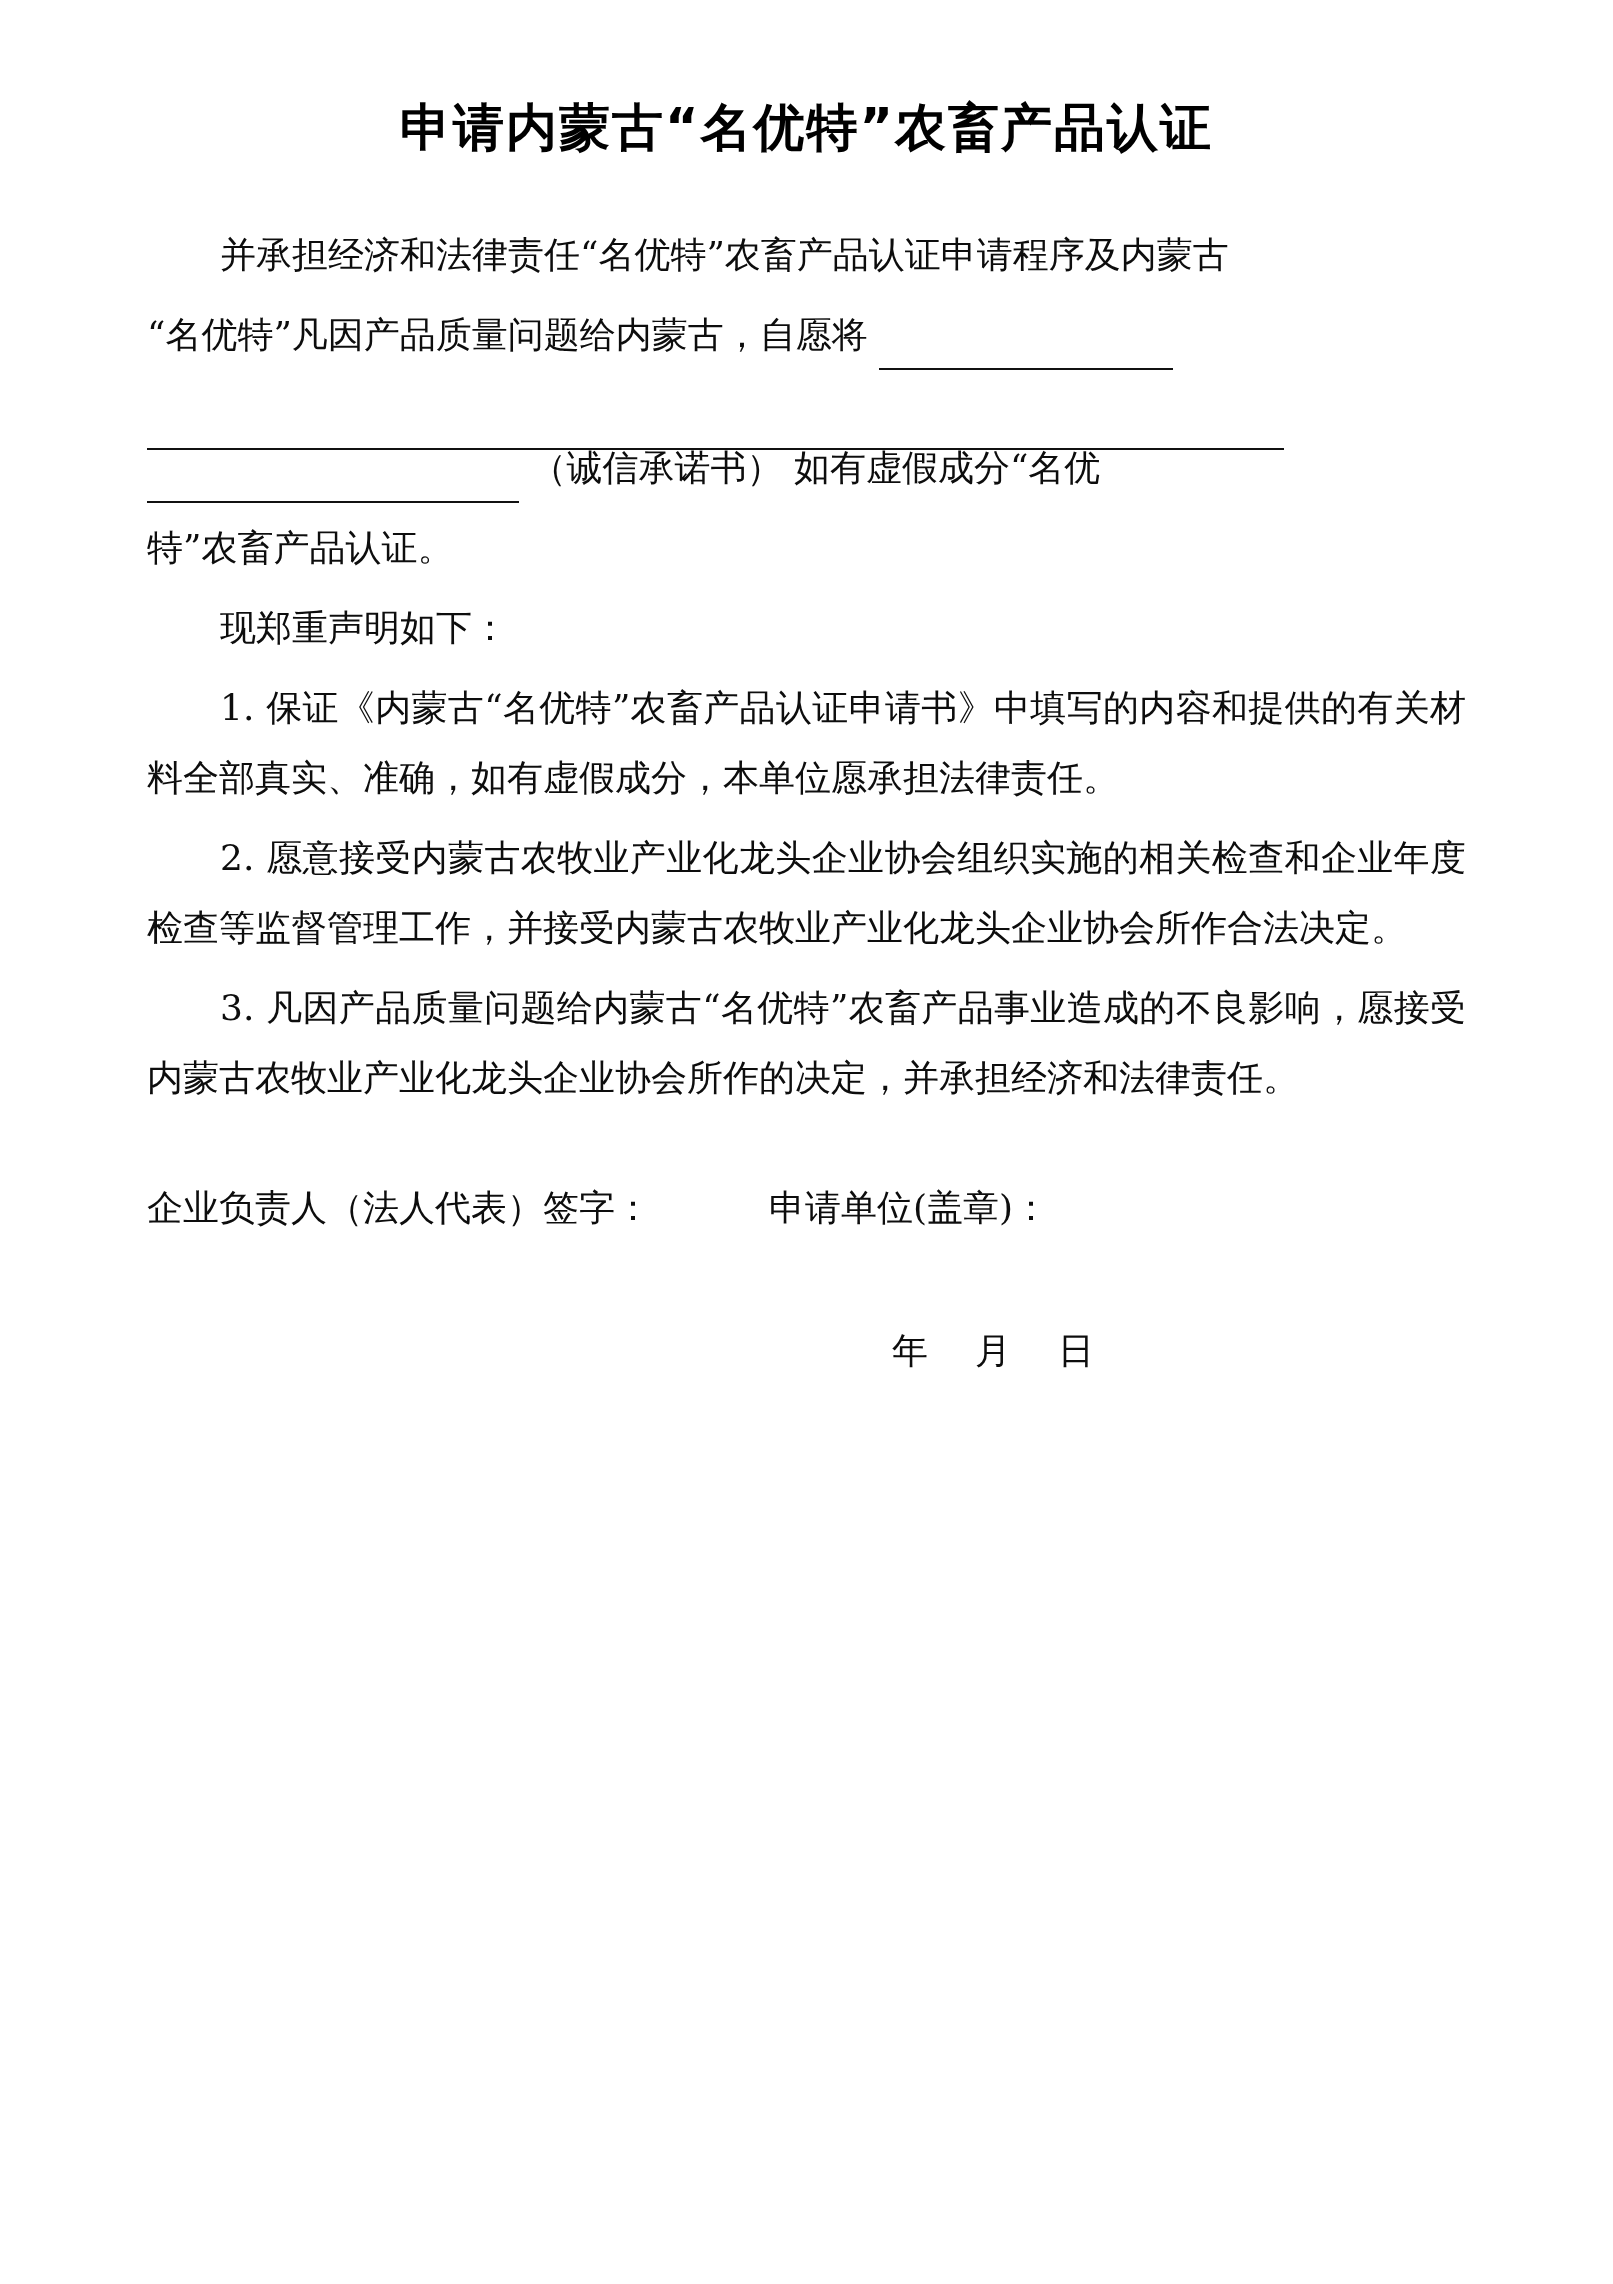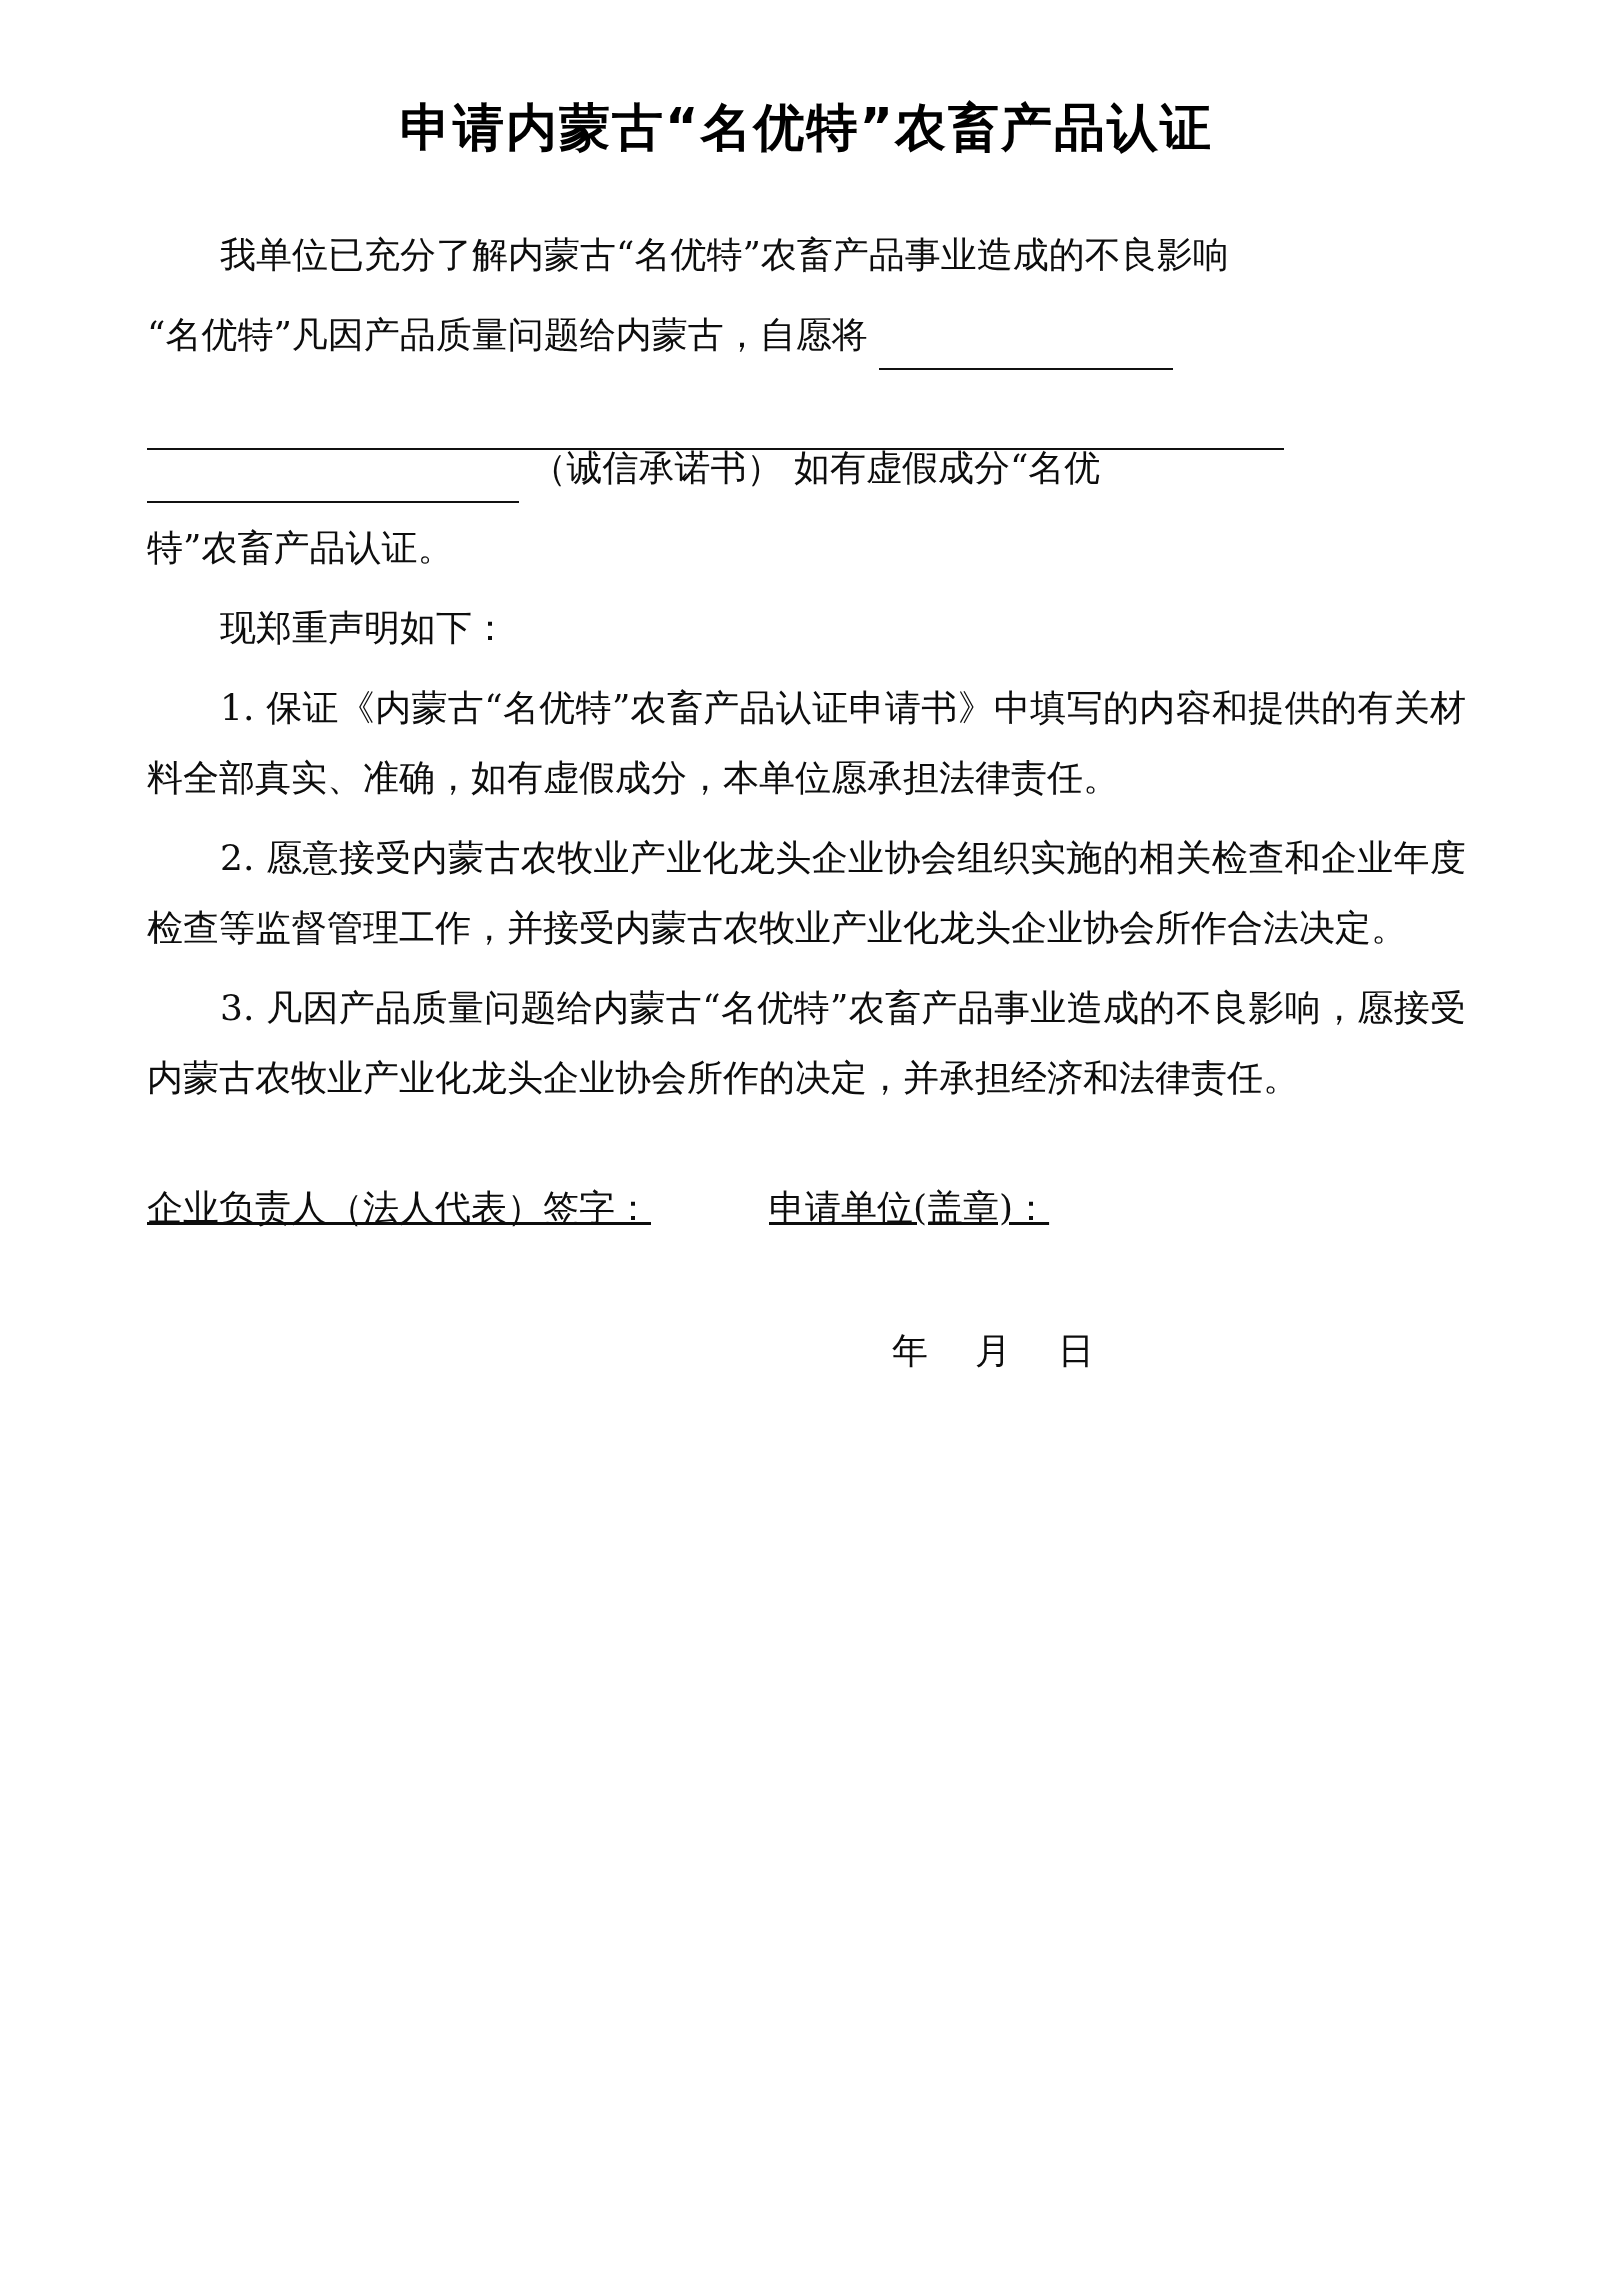--- a/index.html
+++ b/index.html
@@ -67,21 +67,20 @@
 
   .statement-list p {
     margin: 0 0 9.8px 0;
   }
 
   .sign-block {
     margin: 71px 147px 0 147px;
     font-size: 36px;
     display: flex;
     gap: 118px;
-    text-decoration: underline;
   }
   .sign-left { white-space: nowrap; }
   .sign-right { white-space: nowrap; }
 
   .date-row {
     margin: 94px 147px 0 147px;
     font-size: 36px;
     display: flex;
     justify-content: flex-start;
     padding-left: 745px;
@@ -94,21 +93,21 @@
 <body>
 
 <div class="page">
 
   <div class="title-block">
     <div class="title-line">申请内蒙古“名优特”农畜产品认证</div>
   </div>
 
   <div class="body-block">
 
-    <p class="para indent">我单位已充分了解内蒙古“名优特”农畜产品事业造成的不良影响</p>
+    <p class="para indent">并承担经济和法律责任“名优特”农畜产品认证申请程序及内蒙古</p>
 
     <p class="para">
       <span>“名优特”凡因产品质量问题给内蒙古，自愿将</span>
       <span class="fill-line fill-short"></span>
     </p>
 
     <p class="para blank-row">
       <span class="fill-line fill-full"></span>
     </p>
 

